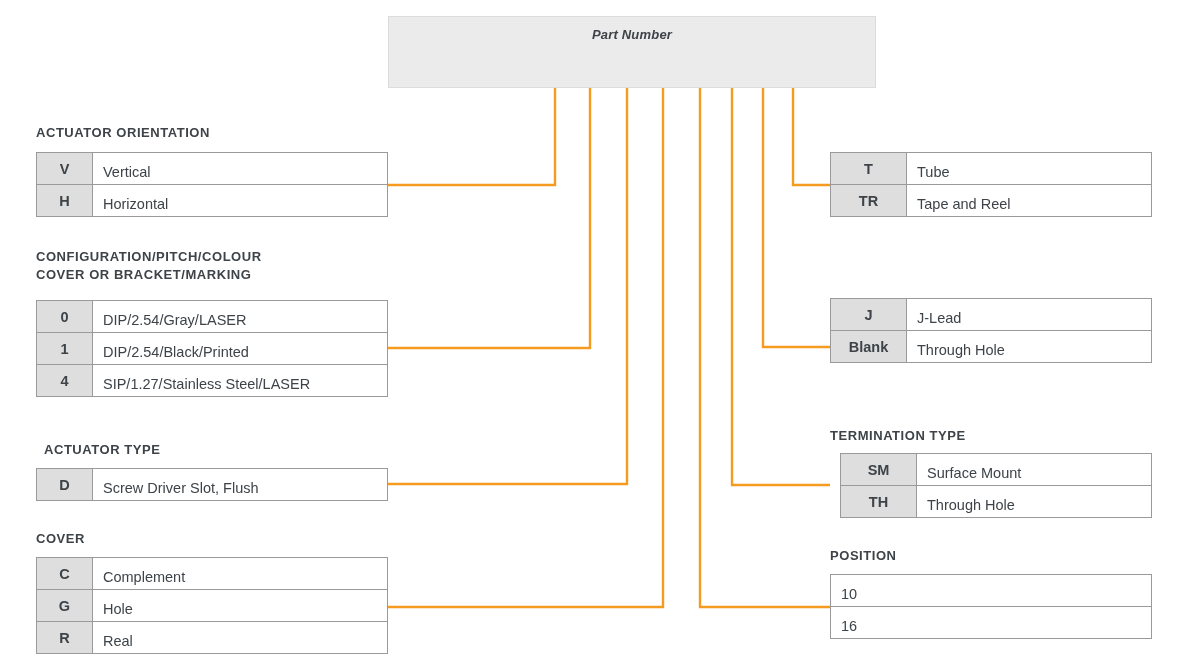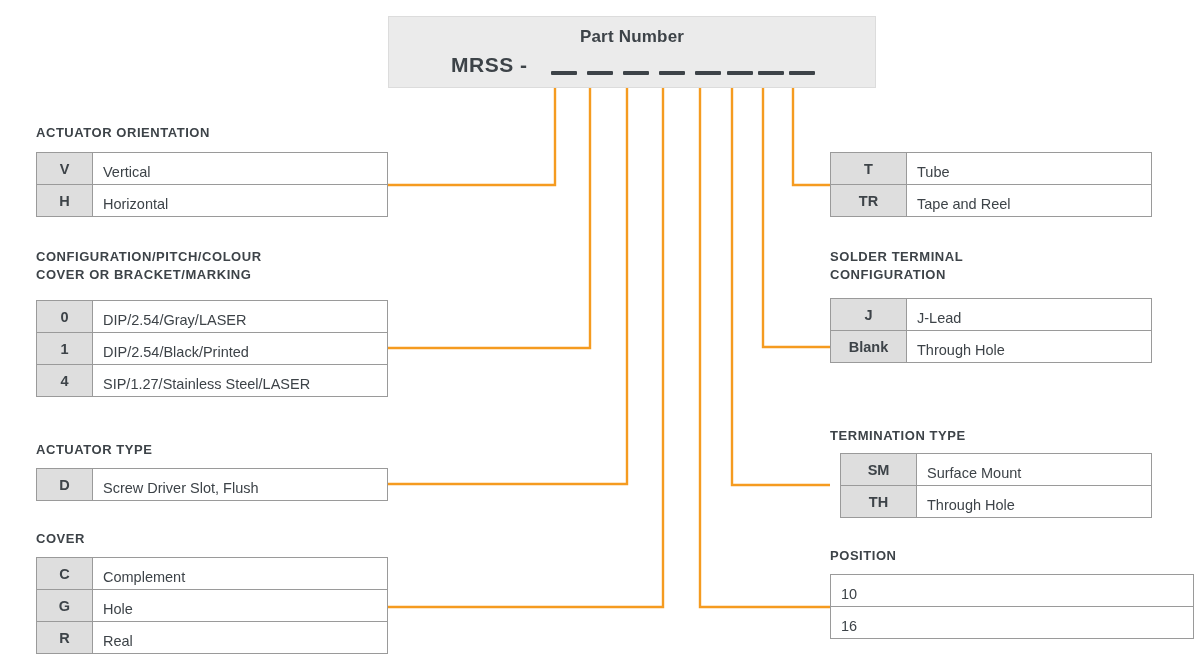--- a/index.html
+++ b/index.html
@@ -20,22 +20,23 @@
   .pn-box{
     position:absolute;
     left:388px;top:16px;width:488px;height:72px;
     background:#ebebeb;
     border:1px solid #dcdcdc;
     box-sizing:border-box;
   }
   .pn-title{
     position:absolute;left:0;top:10px;width:100%;
     text-align:center;
-    font-size:17px;font-weight:bold;color:#3d4348;
+    font-size:13px;font-weight:bold;color:#3d4348;
     letter-spacing:.2px;
+    font-style:italic;
   }
   .pn-line{
     position:absolute;left:0;top:36px;width:100%;height:30px;
   }
   .pn-prefix{
     position:absolute;left:62px;top:0;
     font-size:21px;font-weight:bold;color:#3d4348;
     letter-spacing:.5px;
   }
   .slot{
@@ -92,31 +93,20 @@
 
       <path d="M700,88 V607 H830"></path>
       <path d="M732,88 V485 H830"></path>
       <path d="M763,88 V347 H830"></path>
       <path d="M793,88 V185 H830"></path>
     </g>
   </svg>
 
   <div class="pn-box">
     <div class="pn-title">Part Number</div>
-    <div class="pn-line">
-      <span class="pn-prefix">MRSS -</span>
-      <span class="slot" style="left:162px;"></span>
-      <span class="slot" style="left:198px;"></span>
-      <span class="slot" style="left:234px;"></span>
-      <span class="slot" style="left:270px;"></span>
-      <span class="slot" style="left:306px;"></span>
-      <span class="slot" style="left:338px;"></span>
-      <span class="slot" style="left:369px;"></span>
-      <span class="slot" style="left:400px;"></span>
-    </div>
   </div>
 
   <div class="heading" style="left:36px;top:124px;">ACTUATOR ORIENTATION</div>
   <table class="tbl" style="left:36px;top:152px;width:352px;">
     <colgroup>
         <col style="width:56px">
         <col>
       </colgroup>
     <tbody>
         <tr>
@@ -146,21 +136,21 @@
       <td class="code">1</td>
       <td class="desc">DIP/2.54/Black/Printed</td>
     </tr>
     <tr>
       <td class="code">4</td>
       <td class="desc">SIP/1.27/Stainless Steel/LASER</td>
     </tr>
   </tbody>
     </table>
 
-  <div class="heading" style="left:36px;top:441px;">ACTUATOR TYPE</div>
+  <div class="heading" style="left:44px;top:441px;">ACTUATOR TYPE</div>
   <table class="tbl" style="left:36px;top:468px;width:352px;">
     <colgroup>
         <col style="width:56px">
         <col>
       </colgroup>
     <tbody>
         <tr>
       <td class="code">D</td>
       <td class="desc">Screw Driver Slot, Flush</td>
     </tr>
@@ -200,22 +190,20 @@
       <td class="code">T</td>
       <td class="desc">Tube</td>
     </tr>
     <tr>
       <td class="code">TR</td>
       <td class="desc">Tape and Reel</td>
     </tr>
   </tbody>
     </table>
 
-  <div class="heading" style="left:830px;top:248px;">SOLDER TERMINAL
-CONFIGURATION</div>
   <table class="tbl" style="left:830px;top:298px;width:322px;">
     <colgroup>
         <col style="width:76px">
         <col>
       </colgroup>
     <tbody>
         <tr>
       <td class="code">J</td>
       <td class="desc">J-Lead</td>
     </tr>
@@ -238,21 +226,21 @@
       <td class="desc">Surface Mount</td>
     </tr>
     <tr>
       <td class="code">TH</td>
       <td class="desc">Through Hole</td>
     </tr>
   </tbody>
     </table>
 
   <div class="heading" style="left:830px;top:547px;">POSITION</div>
-  <table class="tbl" style="left:830px;top:574px;width:364px;">
+  <table class="tbl" style="left:830px;top:574px;width:322px;">
     <colgroup>
         <col>
       </colgroup>
     <tbody>
         <tr>
       <td class="desc">10</td>
     </tr>
     <tr>
       <td class="desc">16</td>
     </tr>

